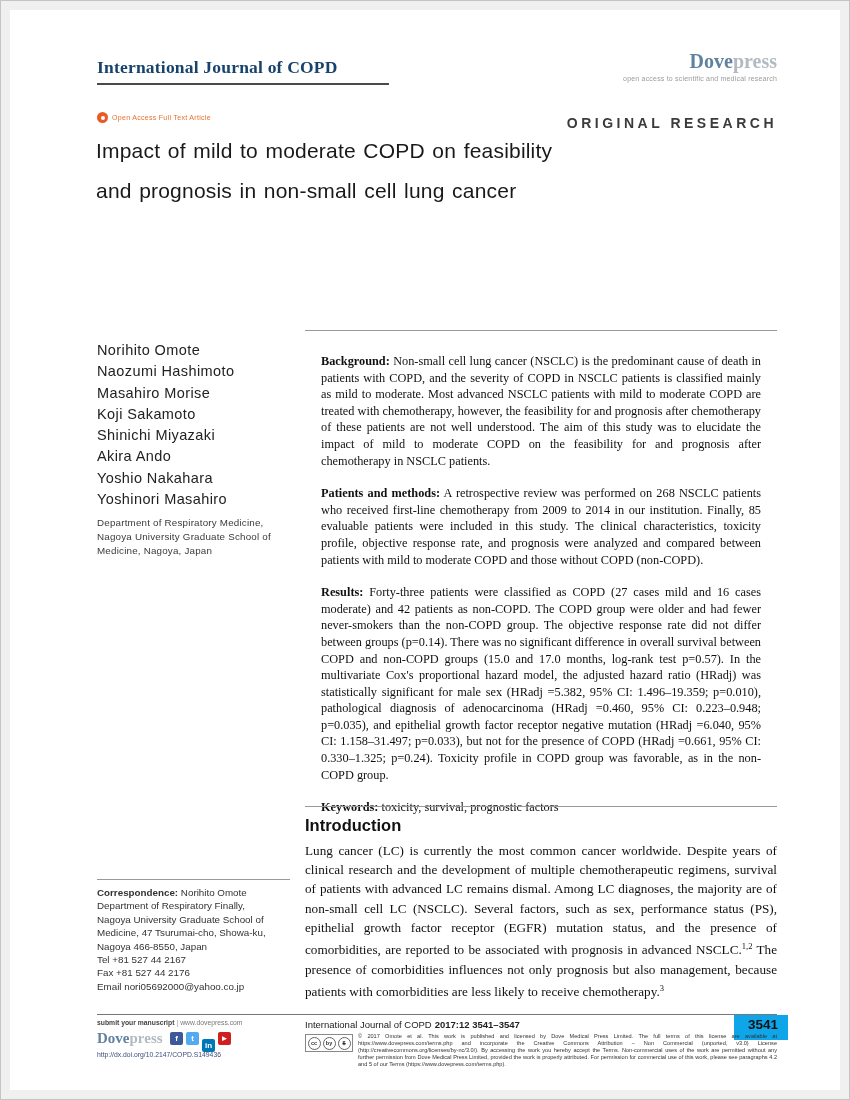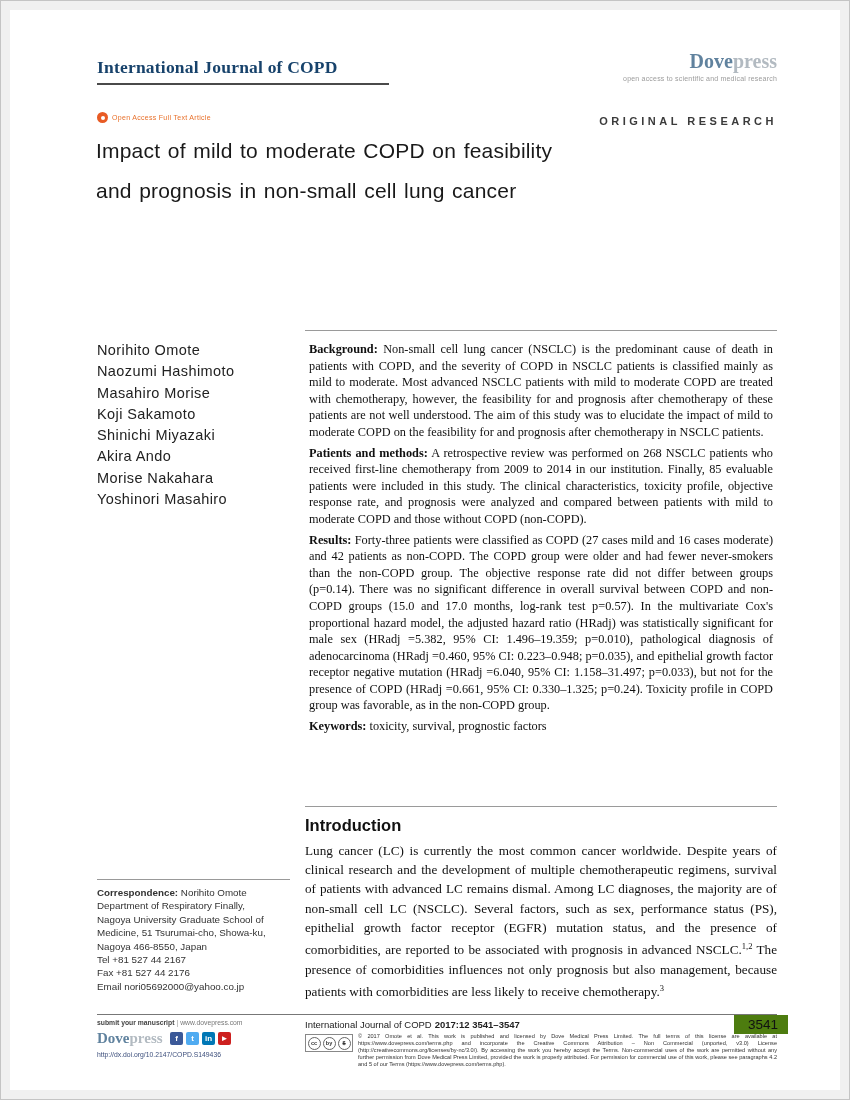--- a/index.html
+++ b/index.html
@@ -14,55 +14,55 @@
     font-size:17.5px;color:#17426b;letter-spacing:.2px;}
   .journal-rule{left:97px;top:83px;width:292px;height:2px;background:#4a4a4a;}
   .publisher{right:73px;top:50px;text-align:right;}
   .dove{font-family:"Liberation Serif",serif;font-weight:bold;font-size:20px;color:#60829e;}
   .press{font-family:Liberation Serif, serif;font-weight:bold;font-size:20px;color:#b2bac1;}
   .tagline{font-size:7px;color:#9b9b9b;margin-top:2px;letter-spacing:.2px;}
   .oa-row{left:97px;top:112px;display:flex;align-items:center;gap:4px;}
   .oa-icon{width:11px;height:11px;border-radius:50%;background:#e85b24;position:relative;}
   .oa-icon i{position:absolute;left:3.5px;top:3.5px;width:4px;height:4px;border-radius:50%;background:#fff;}
   .oa-text{font-size:7px;color:#e8702a;letter-spacing:.3px;}
-  .article-type{right:73px;top:115px;font-size:11px;font-weight:bold;letter-spacing:3.5px;color:#3b3b3b;}
+  .article-type{right:73px;top:115px;font-size:14px;font-weight:bold;letter-spacing:3.5px;color:#3b3b3b;}
   .title{left:96px;top:131px;width:670px;font-size:21px;line-height:39.5px;color:#191919;
     letter-spacing:.2px;word-spacing:1.5px;}
   
   .authors{left:97px;top:340px;font-size:14.5px;line-height:21.3px;color:#222;letter-spacing:.4px;}
   .affiliation{left:97px;top:516px;width:200px;font-size:9.8px;line-height:13.8px;color:#3a3a3a;letter-spacing:.2px;}
   .corr-rule{left:97px;top:879px;width:193px;height:1px;background:#999;}
   .correspondence{left:97px;top:886px;width:205px;font-size:9.8px;line-height:13.4px;color:#333;}
   
   .abs-rule-top{left:305px;top:330px;width:472px;height:1px;background:#9a9a9a;}
   .abstract{left:305px;top:337px;width:472px;font-family:"Liberation Serif",serif;
     font-size:12.3px;line-height:16.6px;text-align:justify;color:#101010;}
-  .abstract p{margin:4px;}
+  .abstract p{margin:16px;}
   .kw-rule{left:305px;top:806px;width:472px;height:1px;background:#9a9a9a;}
   .intro-head{left:305px;top:816px;font-size:16.5px;font-weight:bold;color:#111;}
   .intro{left:305px;top:841px;width:472px;font-family:"Liberation Serif",serif;
     font-size:13.2px;line-height:19.2px;text-align:justify;color:#101010;}
   .intro sup{font-size:8.5px;}
   
   .foot-rule{left:97px;top:1014px;width:680px;height:1px;background:#777;}
   .submit-line{left:97px;top:1019px;font-size:6.8px;color:#444;}
   .submit-line .sep{color:#999;margin:0 2px;}
   .submit-line .url{color:#777;}
   .dove-foot{left:97px;top:1029px;}
   .dove-foot .dove{font-size:15px;}
   .dove-foot .press{font-size:15px;}
   .social-row{left:170px;top:1032px;display:flex;gap:3px;}
   .social{width:13px;height:13px;border-radius:2px;color:#fff;font-size:8px;font-weight:bold;
     display:flex;align-items:center;justify-content:center;}
-  .fb{background:#3b5998;} .tw{background:#50abf1;} .li{background:#0077b5;} .yt{background:#cd201f;}
+  .fb{background:#3b5998;} .tw{background:#50abf1;} .li{background:#0077b5;margin-top:7px;} .yt{background:#cd201f;}
   .doi-line{left:97px;top:1051px;font-size:6.8px;color:#3d4f7c;}
   .citation{left:305px;top:1019px;font-size:9.5px;color:#222;}
   .citation b{margin-left:3px;text-align:right;}
-  .page-num{right:62px;top:1015px;font-size:13.5px;font-weight:normal;color:#111;
-    background:#4d7c0f;padding:2px 10px 2px 14px;}
+  .page-num{right:62px;top:1015px;font-size:13.5px;font-weight:bold;color:#111;
+    background:#0ea5e9;padding:2px 10px 8px 14px;}
   .cc-badge{left:305px;top:1034px;width:46px;height:16px;border:1px solid #888;background:#fff;
     display:flex;align-items:center;justify-content:center;gap:2px;}
   .cc-circle{width:11px;height:11px;border:1px solid #666;border-radius:50%;font-size:5.5px;
     font-weight:bold;color:#333;display:flex;align-items:center;justify-content:center;}
   .cc-circle.nc{text-decoration:line-through;}
   .license{left:358px;top:1033px;width:419px;font-size:5.6px;line-height:7px;color:#333;text-align:justify;}
 </style>
 </head>
 <body>
 
@@ -90,44 +90,45 @@
     <div>and prognosis in non-small cell lung cancer</div>
   </div>
 
   <div class="abspos authors">
     <div>Norihito Omote</div>
     <div>Naozumi Hashimoto</div>
     <div>Masahiro Morise</div>
     <div>Koji Sakamoto</div>
     <div>Shinichi Miyazaki</div>
     <div>Akira Ando</div>
-    <div>Morise Nakahara</div>
+    <div>Yoshio Nakahara</div>
     <div>Yoshinori Masahiro</div>
   </div>
+  <div class="abspos affiliation">Department of Respiratory Medicine, Nagoya University Graduate School of Medicine, Nagoya, Japan</div>
 
   <div class="abspos abs-rule-top"></div>
   <div class="abspos abstract">
     <p><strong>Background:</strong> <span>Non-small cell lung cancer (NSCLC) is the predominant cause of death in patients with COPD, and the severity of COPD in NSCLC patients is classified mainly as mild to moderate. Most advanced NSCLC patients with mild to moderate COPD are treated with chemotherapy, however, the feasibility for and prognosis after chemotherapy of these patients are not well understood. The aim of this study was to elucidate the impact of mild to moderate COPD on the feasibility for and prognosis after chemotherapy in NSCLC patients.</span></p>
     <p><strong>Patients and methods:</strong> <span>A retrospective review was performed on 268 NSCLC patients who received first-line chemotherapy from 2009 to 2014 in our institution. Finally, 85 evaluable patients were included in this study. The clinical characteristics, toxicity profile, objective response rate, and prognosis were analyzed and compared between patients with mild to moderate COPD and those without COPD (non-COPD).</span></p>
     <p><strong>Results:</strong> <span>Forty-three patients were classified as COPD (27 cases mild and 16 cases moderate) and 42 patients as non-COPD. The COPD group were older and had fewer never-smokers than the non-COPD group. The objective response rate did not differ between groups (p=0.14). There was no significant difference in overall survival between COPD and non-COPD groups (15.0 and 17.0 months, log-rank test p=0.57). In the multivariate Cox's proportional hazard model, the adjusted hazard ratio (HRadj) was statistically significant for male sex (HRadj =5.382, 95% CI: 1.496–19.359; p=0.010), pathological diagnosis of adenocarcinoma (HRadj =0.460, 95% CI: 0.223–0.948; p=0.035), and epithelial growth factor receptor negative mutation (HRadj =6.040, 95% CI: 1.158–31.497; p=0.033), but not for the presence of COPD (HRadj =0.661, 95% CI: 0.330–1.325; p=0.24). Toxicity profile in COPD group was favorable, as in the non-COPD group.</span></p>
     <p><strong>Keywords:</strong> <span>toxicity, survival, prognostic factors</span></p>
   </div>
   <div class="abspos kw-rule"></div>
 
   <div class="abspos intro-head">Introduction</div>
   <div class="abspos intro">
     <span>Lung cancer (LC) is currently the most common cancer worldwide. Despite years of clinical research and the development of multiple chemotherapeutic regimens, survival of patients with advanced LC remains dismal. Among LC diagnoses, the majority are of non-small cell LC (NSCLC). Several factors, such as sex, performance status (PS), epithelial growth factor receptor (EGFR) mutation status, and the presence of comorbidities, are reported to be associated with prognosis in advanced NSCLC.</span><sup>1,2</sup><span> The presence of comorbidities influences not only prognosis but also management, because patients with comorbidities are less likely to receive chemotherapy.</span><sup>3</sup>
   </div>
 
   <div class="abspos corr-rule"></div>
   <div class="abspos correspondence">
     <div><strong>Correspondence:</strong> <span>Norihito Omote</span></div>
     <div>Department of Respiratory Finally,</div>
     <div>Nagoya University Graduate School of</div>
-    <div>Medicine, 51 Tsurumai-cho, Showa-ku,</div>
+    <div>Medicine, 47 Tsurumai-cho, Showa-ku,</div>
     <div>Nagoya 466-8550, Japan</div>
     <div>Tel +81 527 44 2167</div>
     <div>Fax +81 527 44 2176</div>
     <div>Email nori05692000@yahoo.co.jp</div>
   </div>
 
   <div class="abspos foot-rule"></div>
 
   <div class="abspos submit-line">
     <b>submit your manuscript</b><span class="sep">|</span><span class="url">www.dovepress.com</span>

